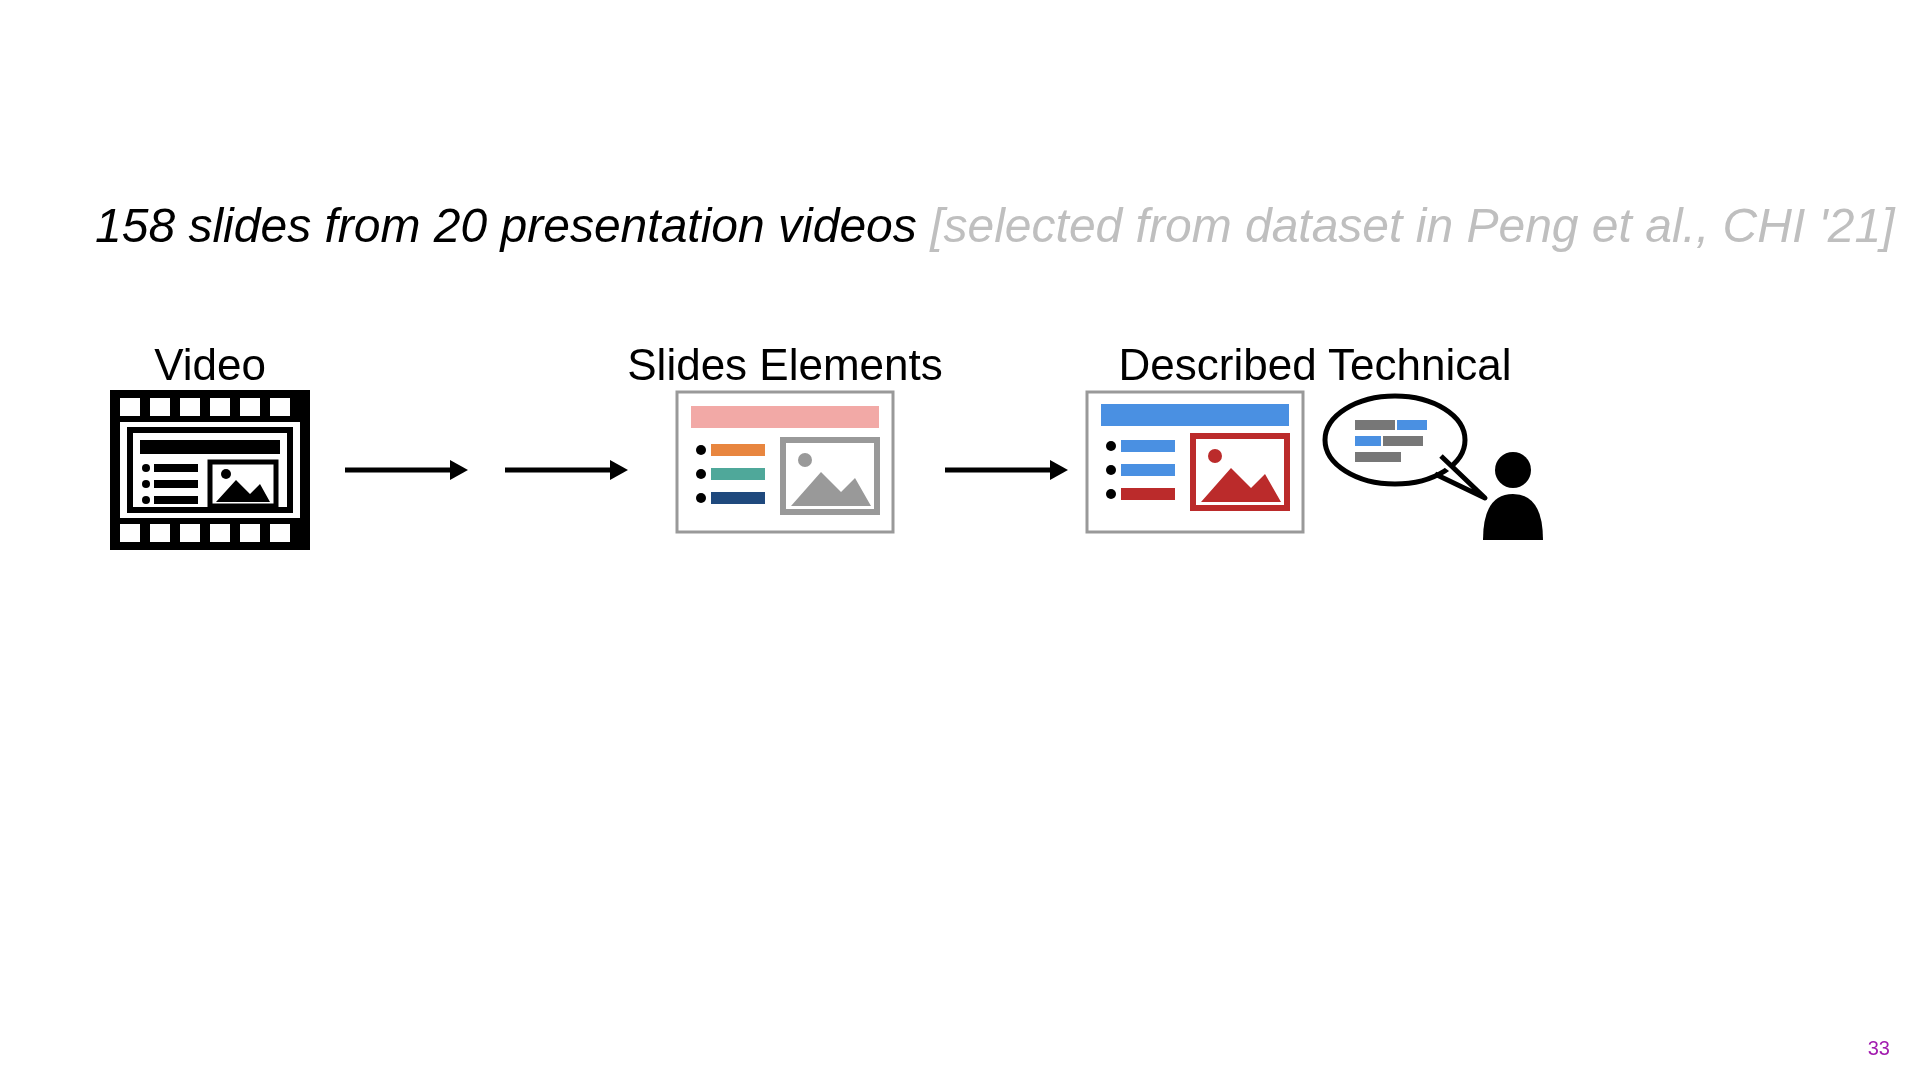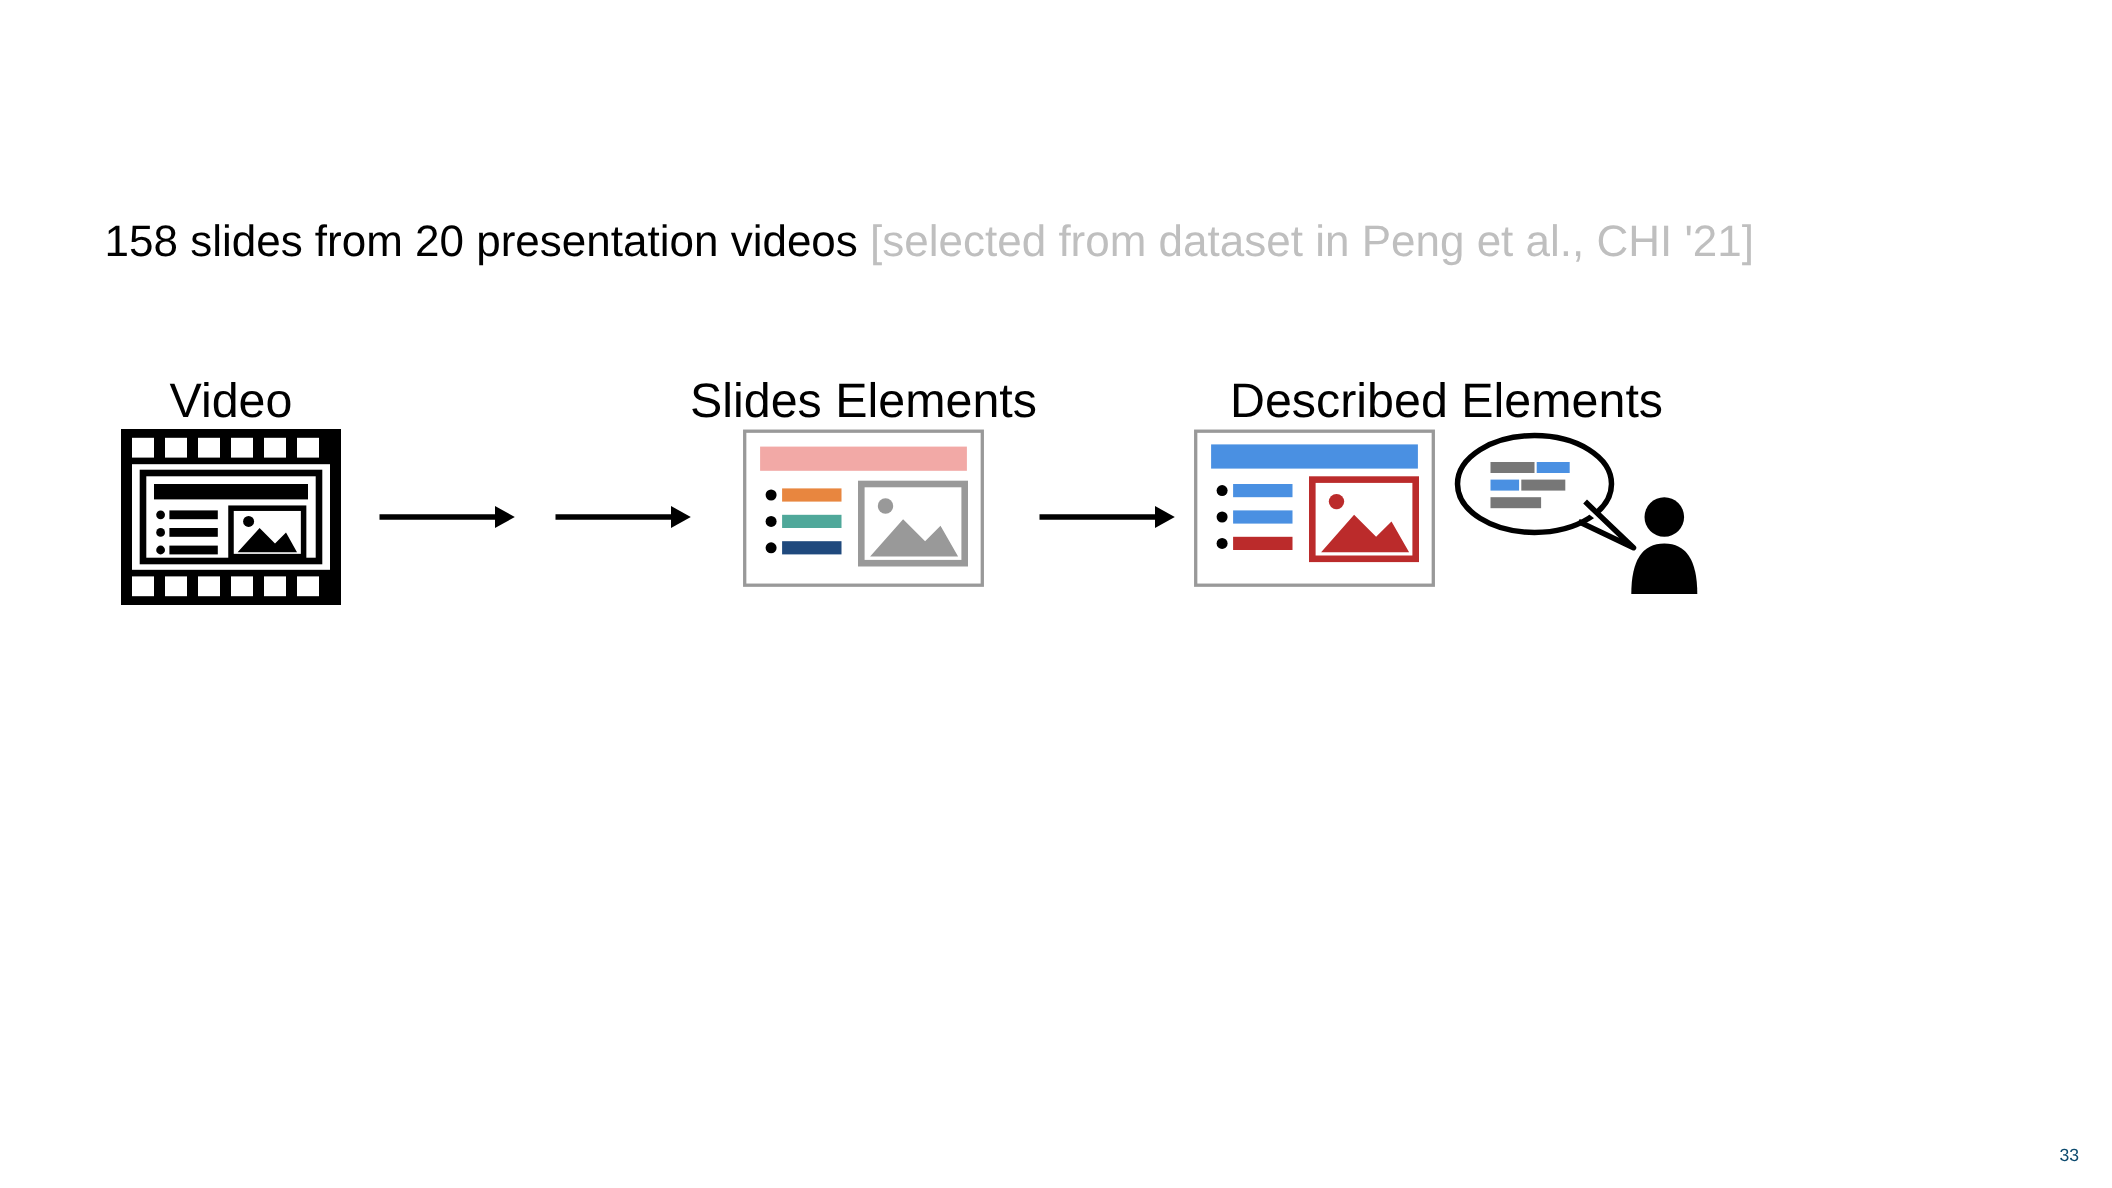--- a/index.html
+++ b/index.html
@@ -22,22 +22,23 @@
     left: 95px;
     top: 68px;
     font-size: 76px;
     font-weight: 400;
     letter-spacing: -1px;
   }
   .subtitle {
     position: absolute;
     left: 95px;
     top: 198px;
-    font-size: 40px;
+    font-size: 48px;
     font-weight: 300;
+    font-style: italic;
   }
   .subtitle .gray {
     color: #bfbfbf;
   }
   .pipeline {
     position: absolute;
     top: 340px;
     left: 95px;
     right: 95px;
     display: flex;
@@ -58,22 +59,22 @@
     display: flex;
     align-items: center;
     justify-content: center;
     height: 160px;
     margin-top: 50px;
   }
   .page-number {
     position: absolute;
     right: 30px;
     bottom: 20px;
-    font-size: 16px;
-    color: #0c4a6e;
+    font-size: 20px;
+    color: #a21caf;
   }
 </style>
 </head>
 <body>
 
 <div class="slide">
 
 
   <div class="subtitle">
     <span>158 slides from 20 presentation videos </span><span class="gray">[selected from dataset in Peng et al., CHI '21]</span>
@@ -156,21 +157,21 @@
     </div>
 
     <div class="arrow-wrap" style="width:160px;">
       <svg width="130" height="30" viewBox="0 0 130 30">
         <line x1="5" y1="15" x2="110" y2="15" stroke="#000" stroke-width="5"></line>
         <polygon points="110,5 128,15 110,25" fill="#000"></polygon>
       </svg>
     </div>
 
     <div class="stage" style="width:460px;">
-      <div class="stage-label">Described Elements</div>
+      <div class="stage-label">Described Technical</div>
       <div>
         <svg width="460" height="160" viewBox="0 0 460 160">
 
           <rect x="2" y="2" width="216" height="140" fill="#fff" stroke="#999" stroke-width="3"></rect>
           <rect x="16" y="14" width="188" height="22" fill="#4a90e2"></rect>
           <circle cx="26" cy="56" r="5" fill="#000"></circle>
           <rect x="36" y="50" width="54" height="12" fill="#4a90e2"></rect>
           <circle cx="26" cy="80" r="5" fill="#000"></circle>
           <rect x="36" y="74" width="54" height="12" fill="#4a90e2"></rect>
           <circle cx="26" cy="104" r="5" fill="#000"></circle>

